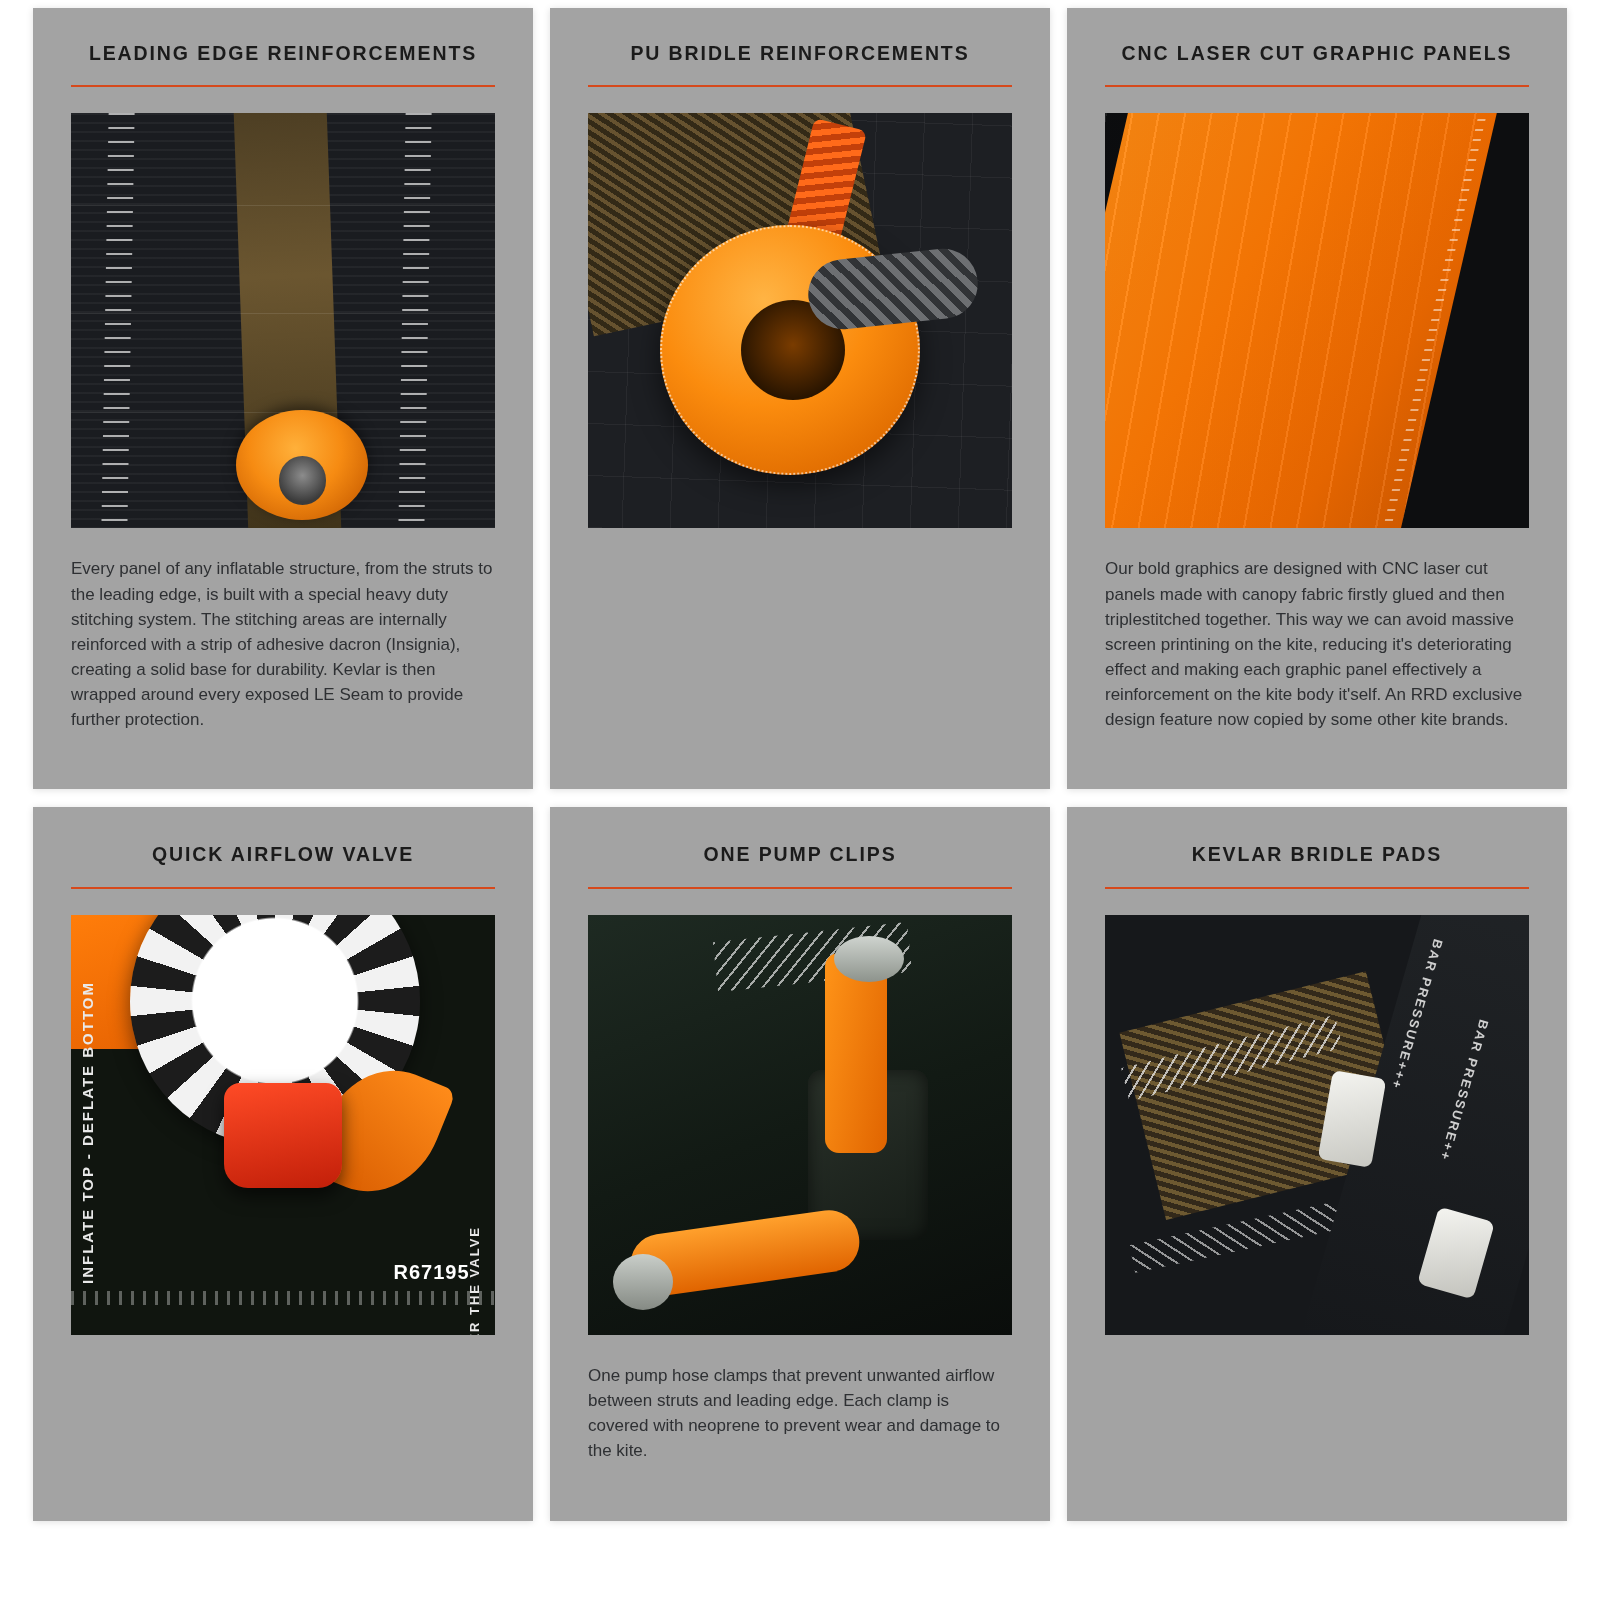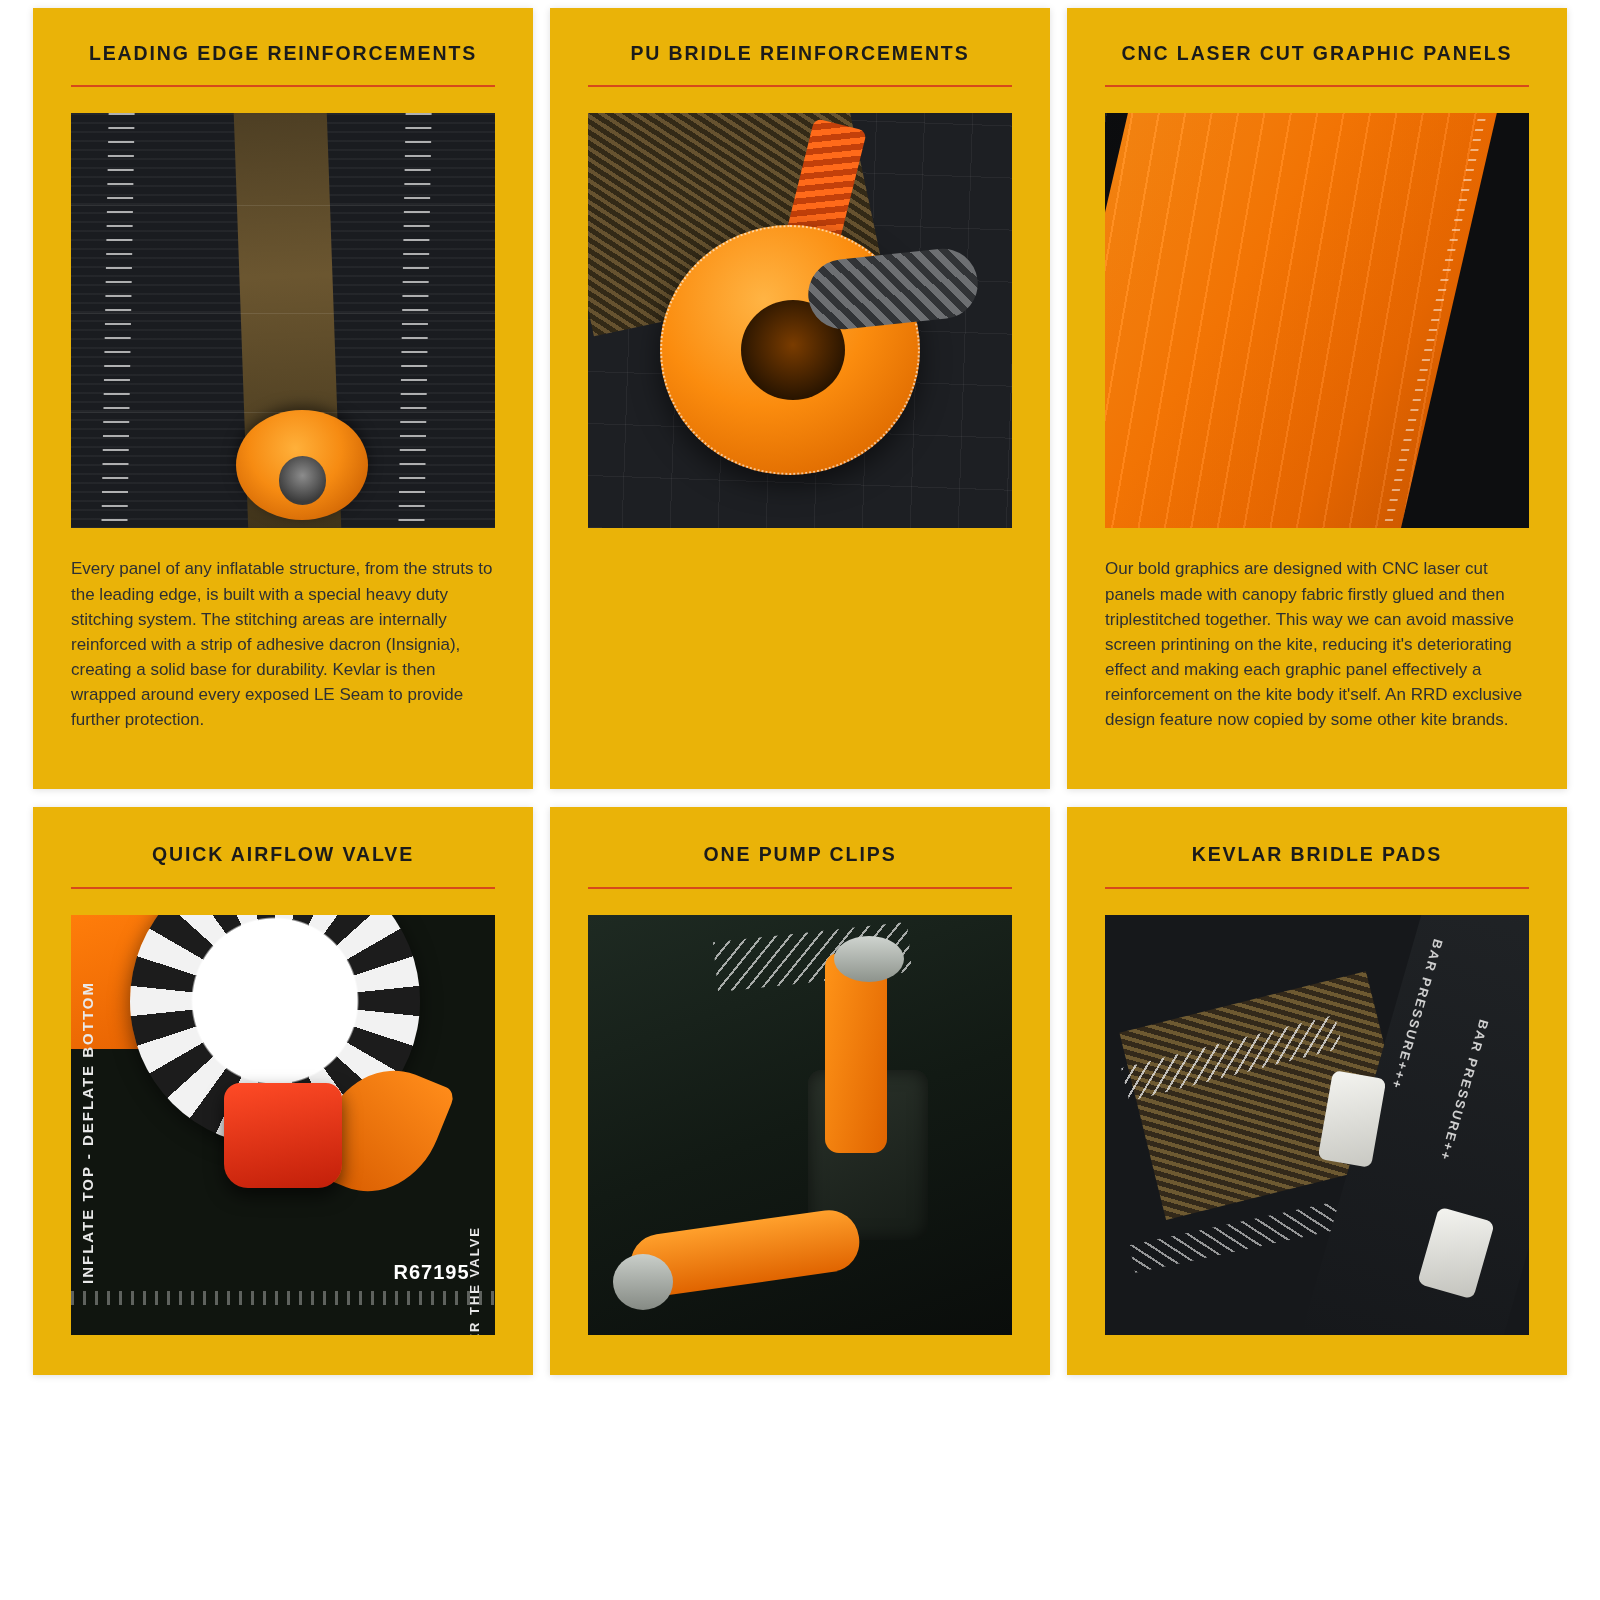--- a/index.html
+++ b/index.html
@@ -20,21 +20,21 @@
     padding: 0;
   }
   .grid {
     display: grid;
     grid-template-columns: repeat(3, 500px);
     column-gap: 17px;
     row-gap: 18px;
     padding: 8px 22px 0 33px;
   }
   .card {
-    background: #eab308;
+    background: #a3a3a3;
     box-shadow: 0 1px 7px rgba(0,0,0,0.13);
     padding: 34px 38px 40px 38px;
     position: relative;
   }
   .card.r2 { padding-top: 36px; }
   .card-title {
     font-size: 19.5px;
     font-weight: bold;
     letter-spacing: 1.9px;
     color: #1b1b1b;
@@ -463,20 +463,21 @@
       <div class="rule"></div>
       <div class="photo p5 short">
         <div class="cloth"></div>
         <div class="zigtop"></div>
         <div class="sleeveA"></div>
         <div class="clipA"></div>
         <div class="capA"></div>
         <div class="clipB"></div>
         <div class="capB"></div>
       </div>
+      <p class="card-text">One pump hose clamps that prevent unwanted airflow between struts and leading edge. Each clamp is covered with neoprene to prevent wear and damage to the kite.</p>
     </div>
 
     <div class="card r2">
       <h3 class="card-title">KEVLAR BRIDLE PADS</h3>
       <div class="rule"></div>
       <div class="photo p6 short">
         <div class="meshband"></div>
         <div class="zz"></div>
         <div class="zz2"></div>
         <div class="tape"></div>

